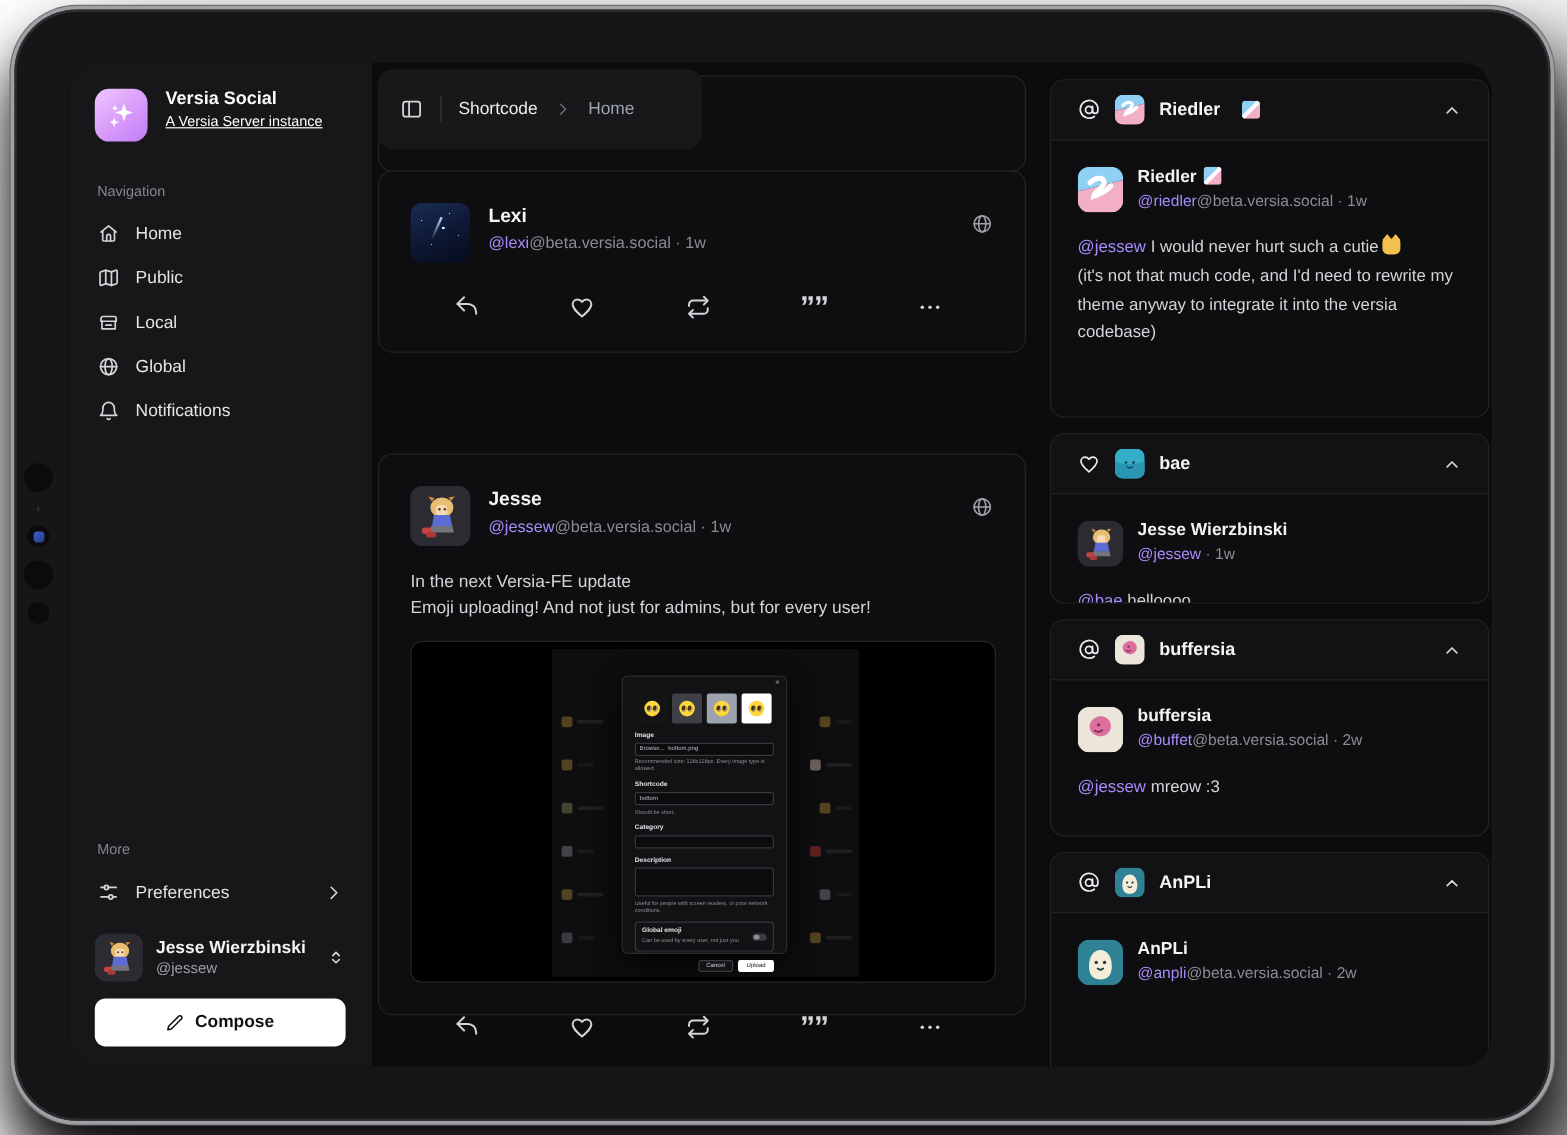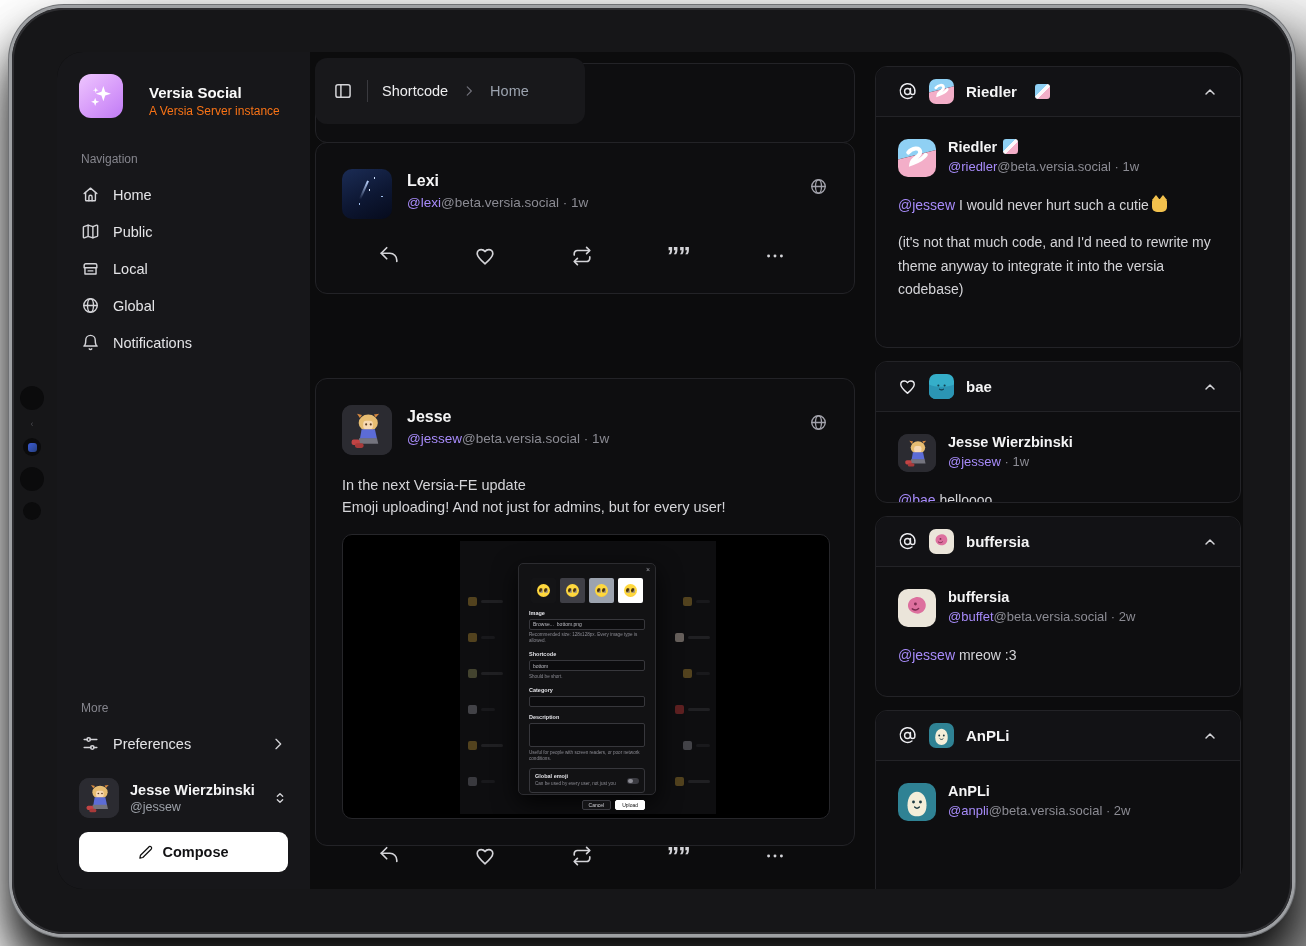--- a/index.html
+++ b/index.html
@@ -20,27 +20,27 @@
   .dock-dot.app { display:flex; align-items:center; justify-content:center; }
   .dock-dot.app span { width:9px; height:9px; border-radius:3px;
     background:linear-gradient(135deg,#3b5bd6,#27407f); display:block; }
 
   .screen { position:absolute; left:45px; top:44px; width:1186px; height:837px;
     background:#0c0c0d; border-radius:26px; overflow:hidden; }
 
   
   .sidebar { position:absolute; left:0; top:0; width:253px; height:100%;
     background:#17171a; padding:22px 22px 17px 22px; display:flex; flex-direction:column; }
-  .brand { display:flex; gap:26px; align-items:flex-end; }
+  .brand { display:flex; gap:15px; align-items:flex-start; }
   .brand-logo { width:44px; height:44px; border-radius:12px; flex:none;
     background:linear-gradient(140deg,#eec6fe 0%,#d79bfa 55%,#c07bf5 100%);
     display:flex; align-items:center; justify-content:center; }
   .brand-logo svg { width:28px; height:28px; }
   .brand-name { font-size:15px; font-weight:700; color:#fafafa; }
-  .brand-tag { font-size:12px; color:#f97316; margin-top:3px; }
+  .brand-tag { font-size:12px; color:#ffffff; margin-top:3px;text-decoration:underline; }
   .section-label { font-size:12px; color:#85858d; margin:34px 2px 10px; }
   .nav-item { display:flex; align-items:center; gap:13px; padding:9px 2px;
     color:#e4e4e7; font-size:14.5px; border-radius:8px; cursor:pointer; }
   .nav-item .icon { width:19px; height:19px; color:#d4d4d8; }
   .sidebar-bottom { margin-top:auto; }
   .pref-row { display:flex; align-items:center; gap:13px; padding:9px 2px;
     color:#e4e4e7; font-size:14.5px; cursor:pointer; }
   .pref-row .chev { margin-left:auto; width:16px; height:16px; color:#d4d4d8; }
   .user-row { display:flex; align-items:center; gap:11px; margin:16px 0 14px; cursor:pointer; }
   .user-name { font-size:14.5px; font-weight:700; color:#f4f4f5; }
@@ -171,21 +171,21 @@
   .notif-av-sm { width:25px; height:25px; border-radius:7px; }
   .notif-title { font-size:15px; font-weight:700; color:#f4f4f5; }
   .notif-collapse { margin-left:auto; width:16px; height:16px; color:#d4d4d8;
     cursor:pointer; background:none; border:none; padding:0; }
   .notif-body { padding:22px; }
   .notif-author-row { display:flex; gap:12px; align-items:flex-start; }
   .notif-av { width:38px; height:38px; border-radius:10px; }
   .notif-name { font-size:14.5px; font-weight:700; color:#f4f4f5; }
   .notif-handle { font-size:13px; margin-top:4px; }
   .notif-content { margin-top:17px; font-size:14px; color:#d4d4d8; line-height:1.7; }
-  .notif-content .para + .para { margin-top:13px; }
+  .notif-content .para + .para { }
 
   .mention { color:#a78bfa; }
 </style>
 </head>
 <body>
 
 <div class="tablet">
   <div class="bezel-dock">
     <div class="dock-dot"></div>
     <div class="dock-chevron">‹</div>

